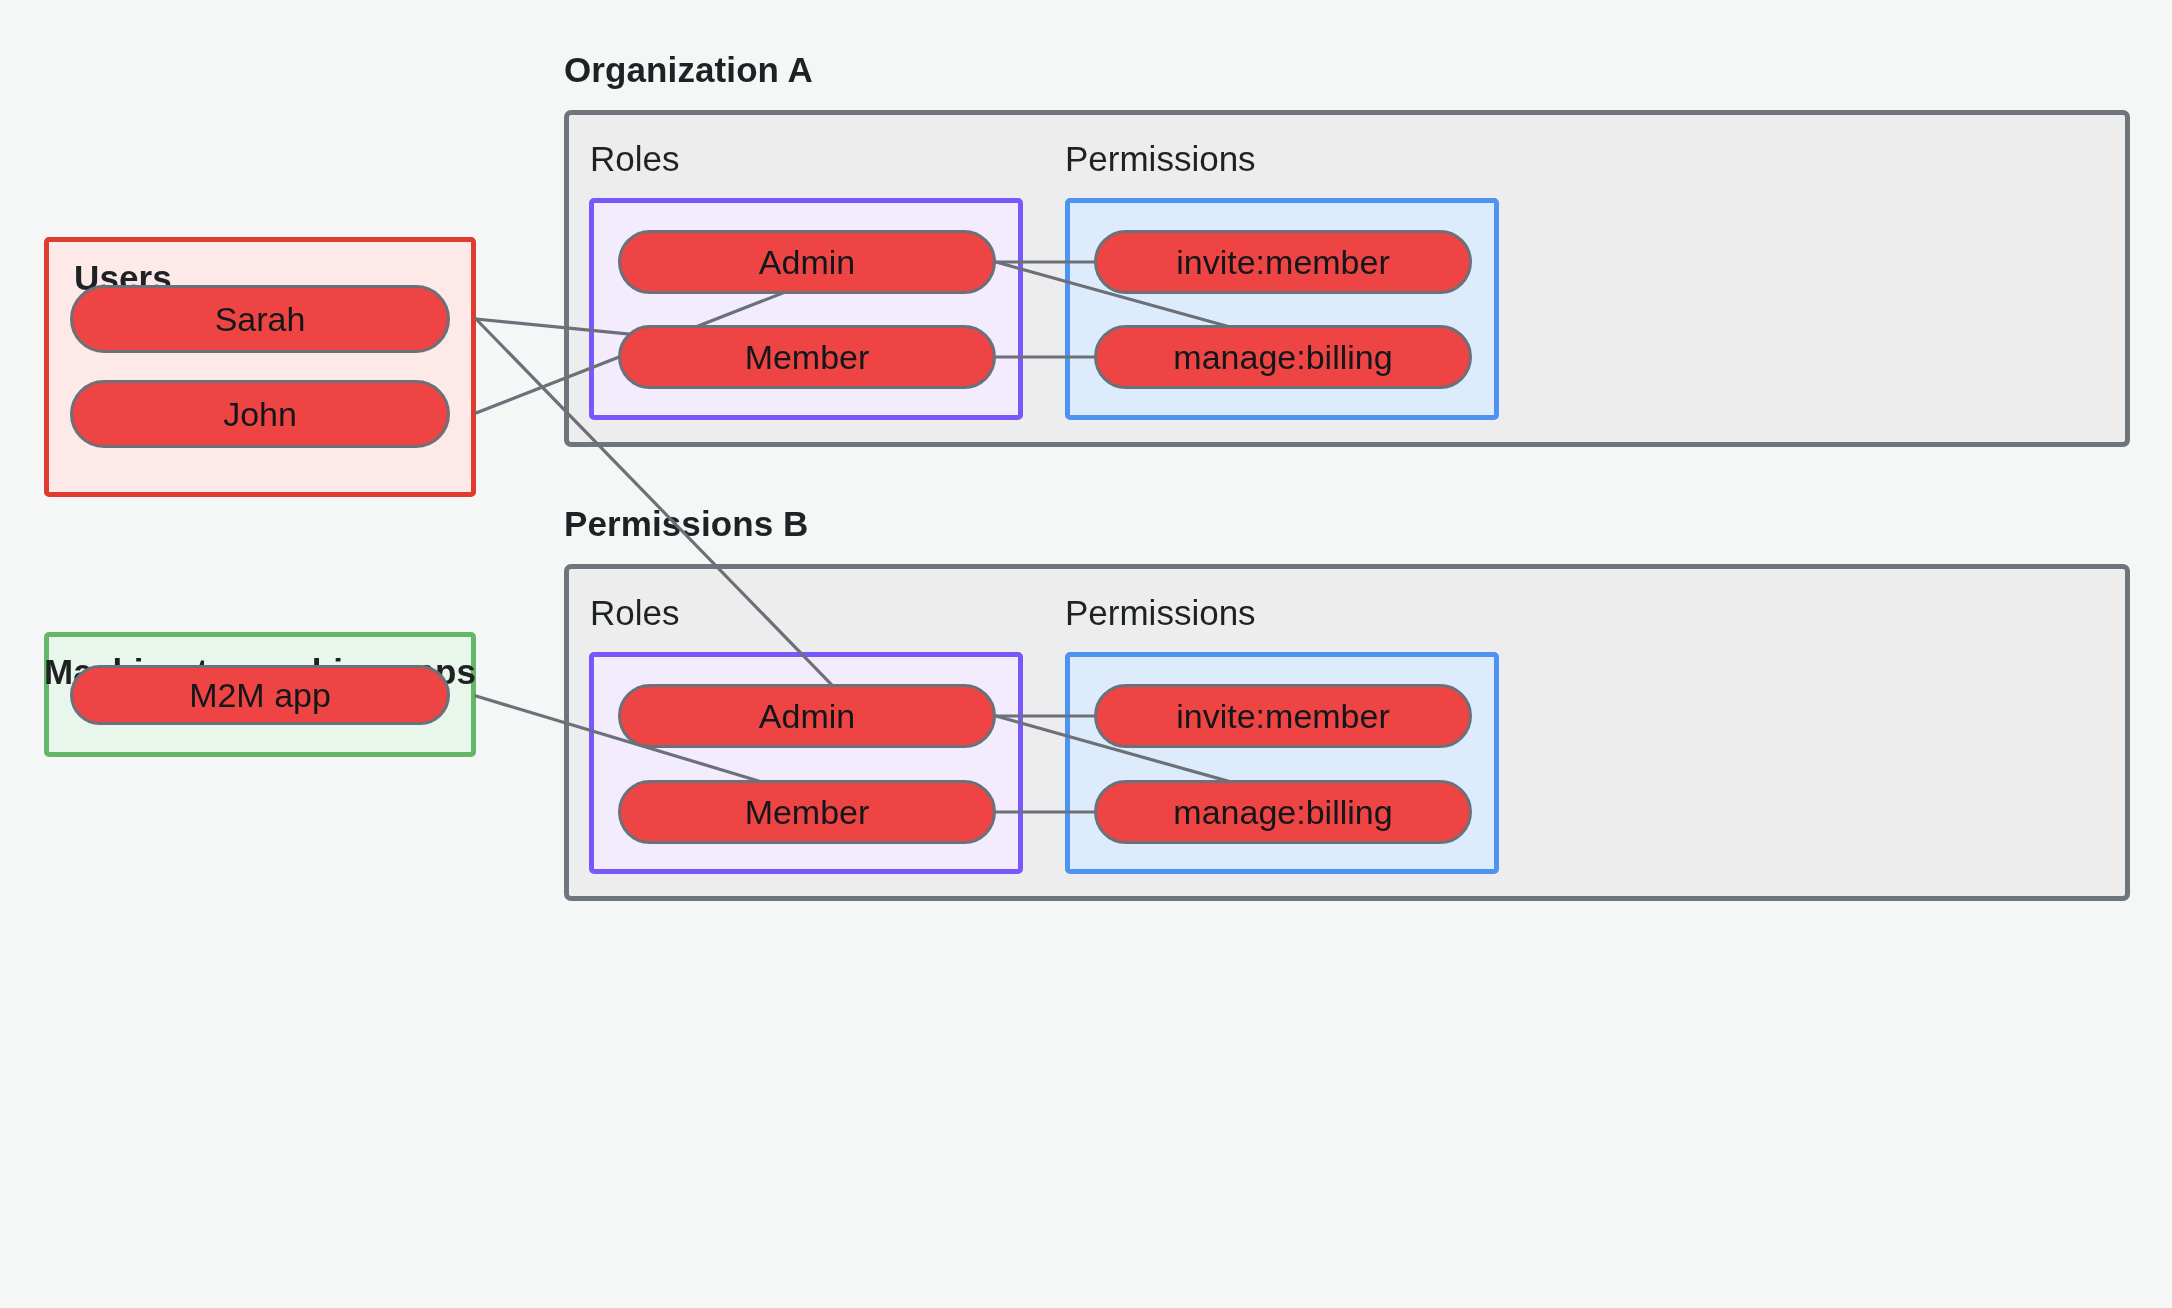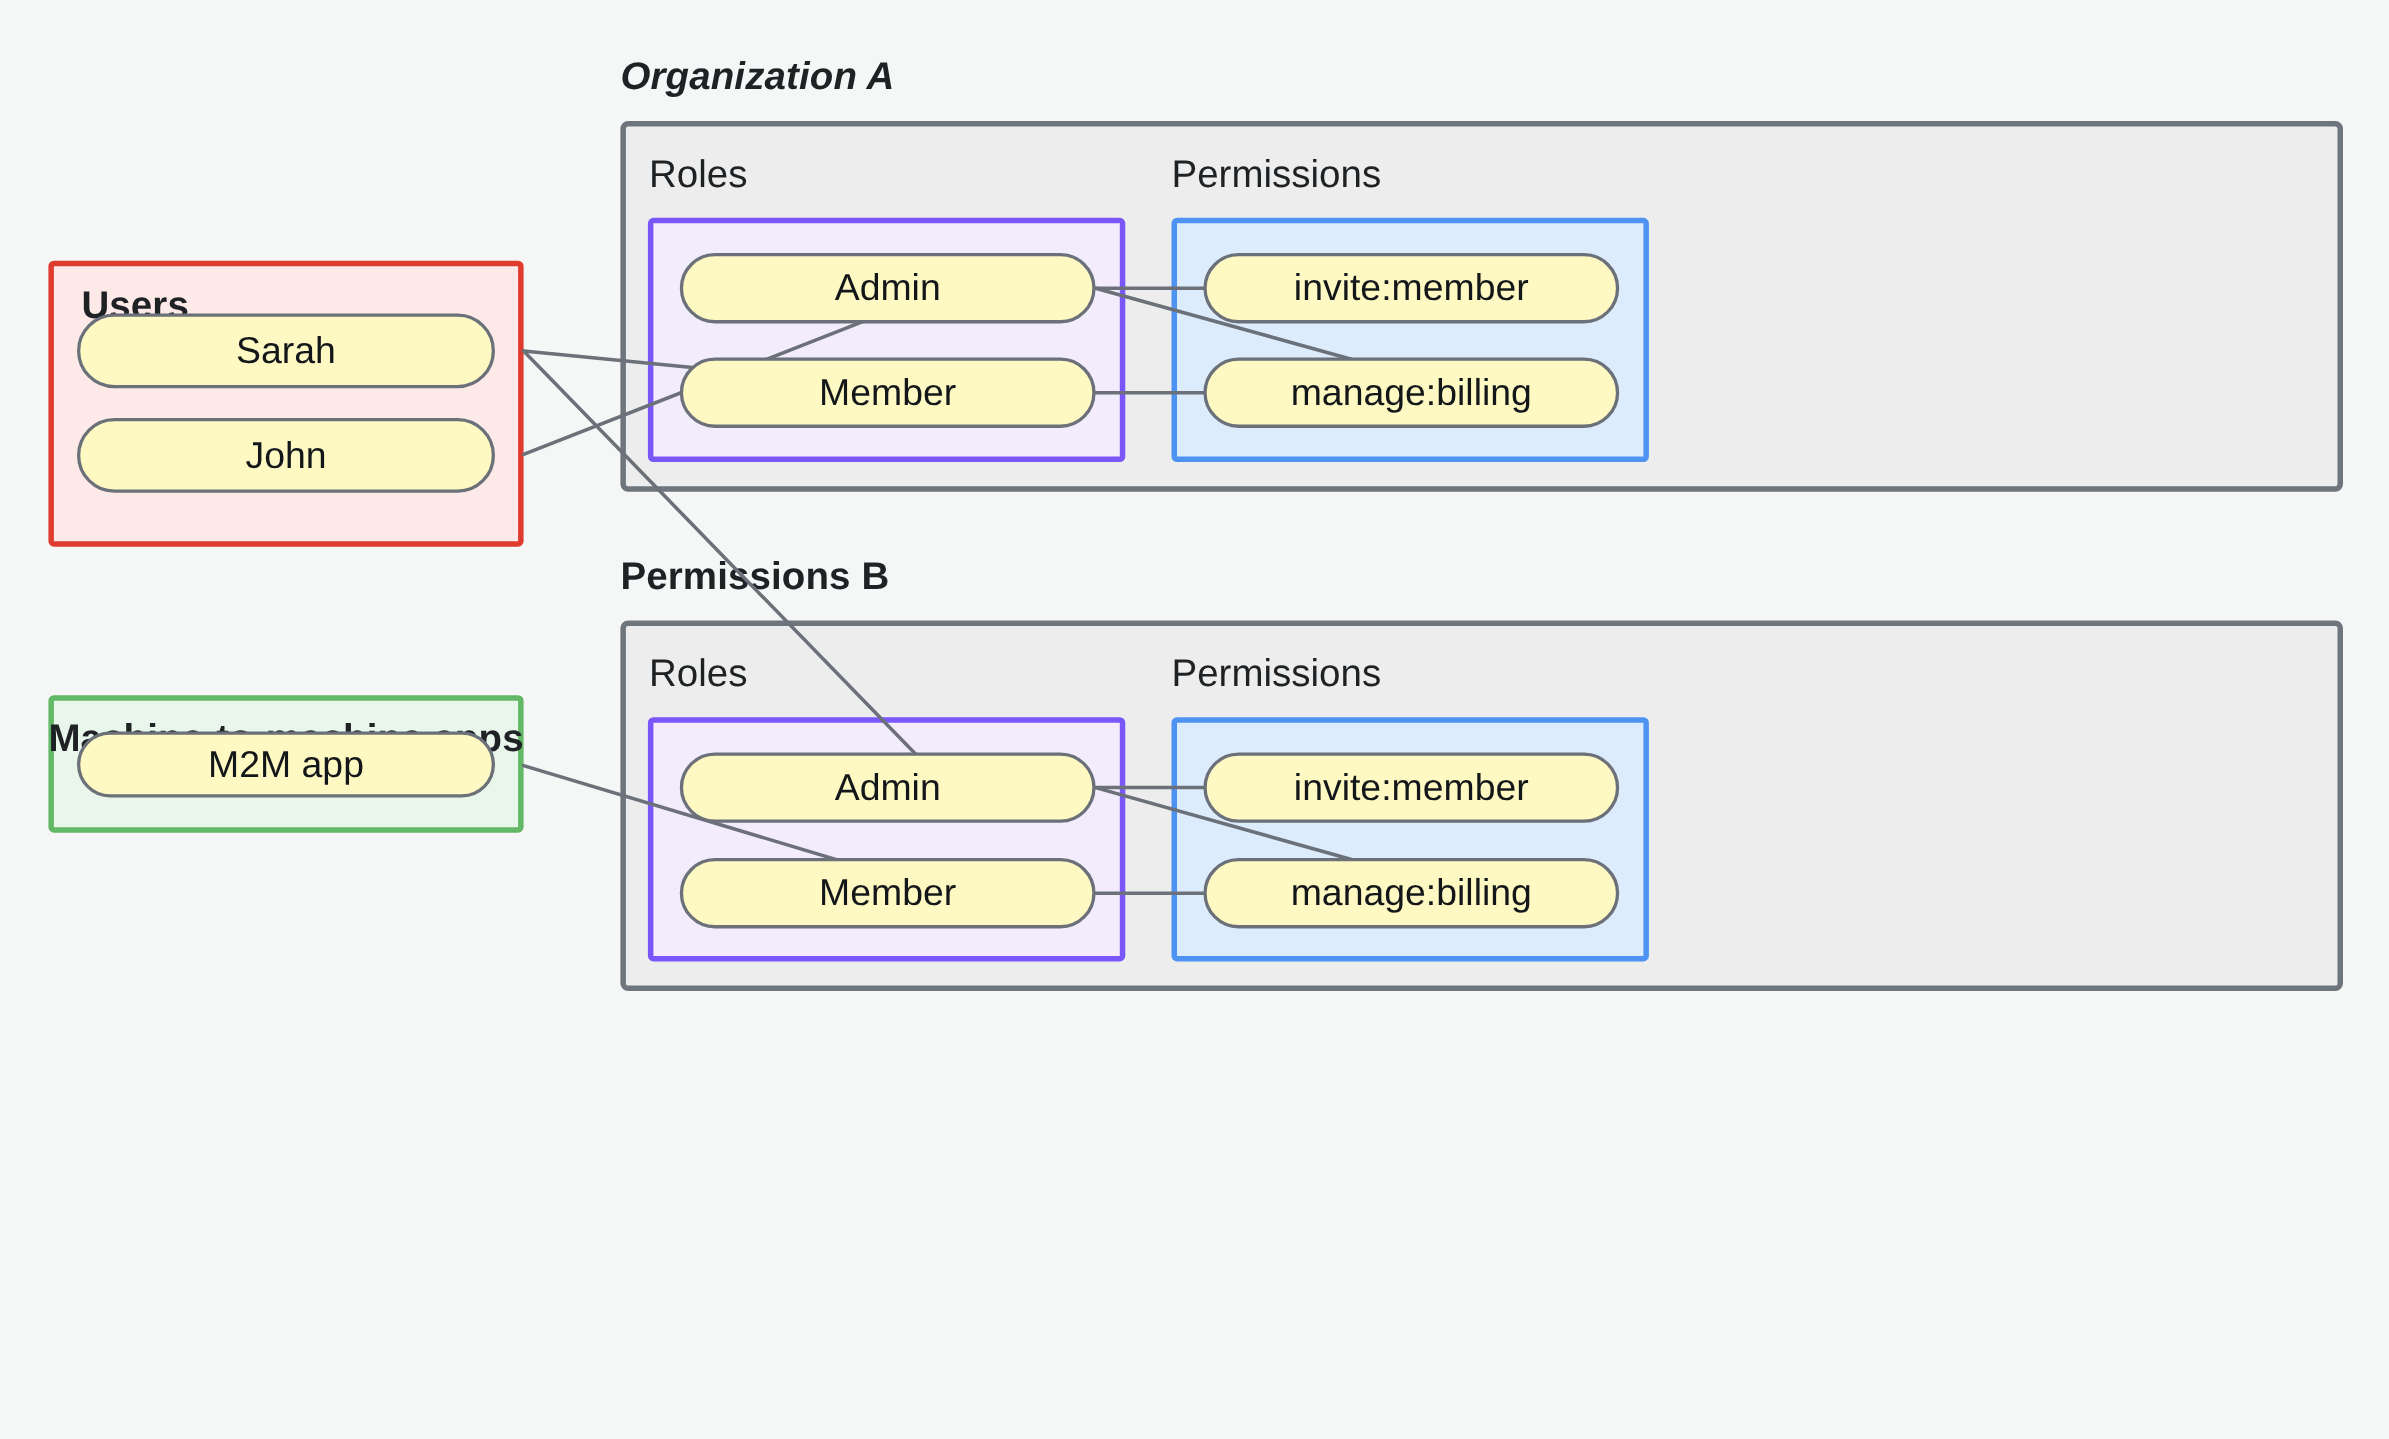--- a/index.html
+++ b/index.html
@@ -36,21 +36,21 @@
   }
   .group.users{border-width:5px;}
   .group.m2m{border-width:5px;}
   .group.org{border-width:5px;border-radius:7px;}
   .group.sub{border-width:5px;border-radius:5px;}
 
   
   .pill{
     position:absolute;
     box-sizing:border-box;
-    background:#fef9c3;
+    background:#ef4444;
     border:3px solid #6b7079;
     border-radius:999px;
     display:flex;
     align-items:center;
     justify-content:center;
     font-size:34px;
     color:#14171a;
     z-index:8;
     white-space:nowrap;
   }
@@ -111,21 +111,21 @@
 
   <div class="pill" style="left:70px;top:285px;width:380px;height:68px;">Sarah</div>
 
   <div class="caption" style="left:44px;top:652px;">Machine-to-machine apps</div>
 
   <div class="group m2m" style="left:44px;top:632px;width:432px;height:125px;
               border-color:#63b868;background:#e9f6eb;"></div>
 
   <div class="pill" style="left:70px;top:665px;width:380px;height:60px;">M2M app</div>
 
-  <div class="caption" style="left:564px;top:50px;font-style:italic;">Organization A</div>
+  <div class="caption" style="left:564px;top:50px;">Organization A</div>
 
   <div class="group org" style="left:564px;top:110px;width:1566px;height:337px;
               border-color:#6e757c;background:#ecedec;"></div>
 
   <div class="subhead" style="left:590px;top:139px;">Roles</div>
 
   <div class="subhead" style="left:1065px;top:139px;">Permissions</div>
 
   <div class="group sub" style="left:589px;top:198px;width:434px;height:222px;
               border-color:#7a57fb;background:#f2ecfd;"></div>

